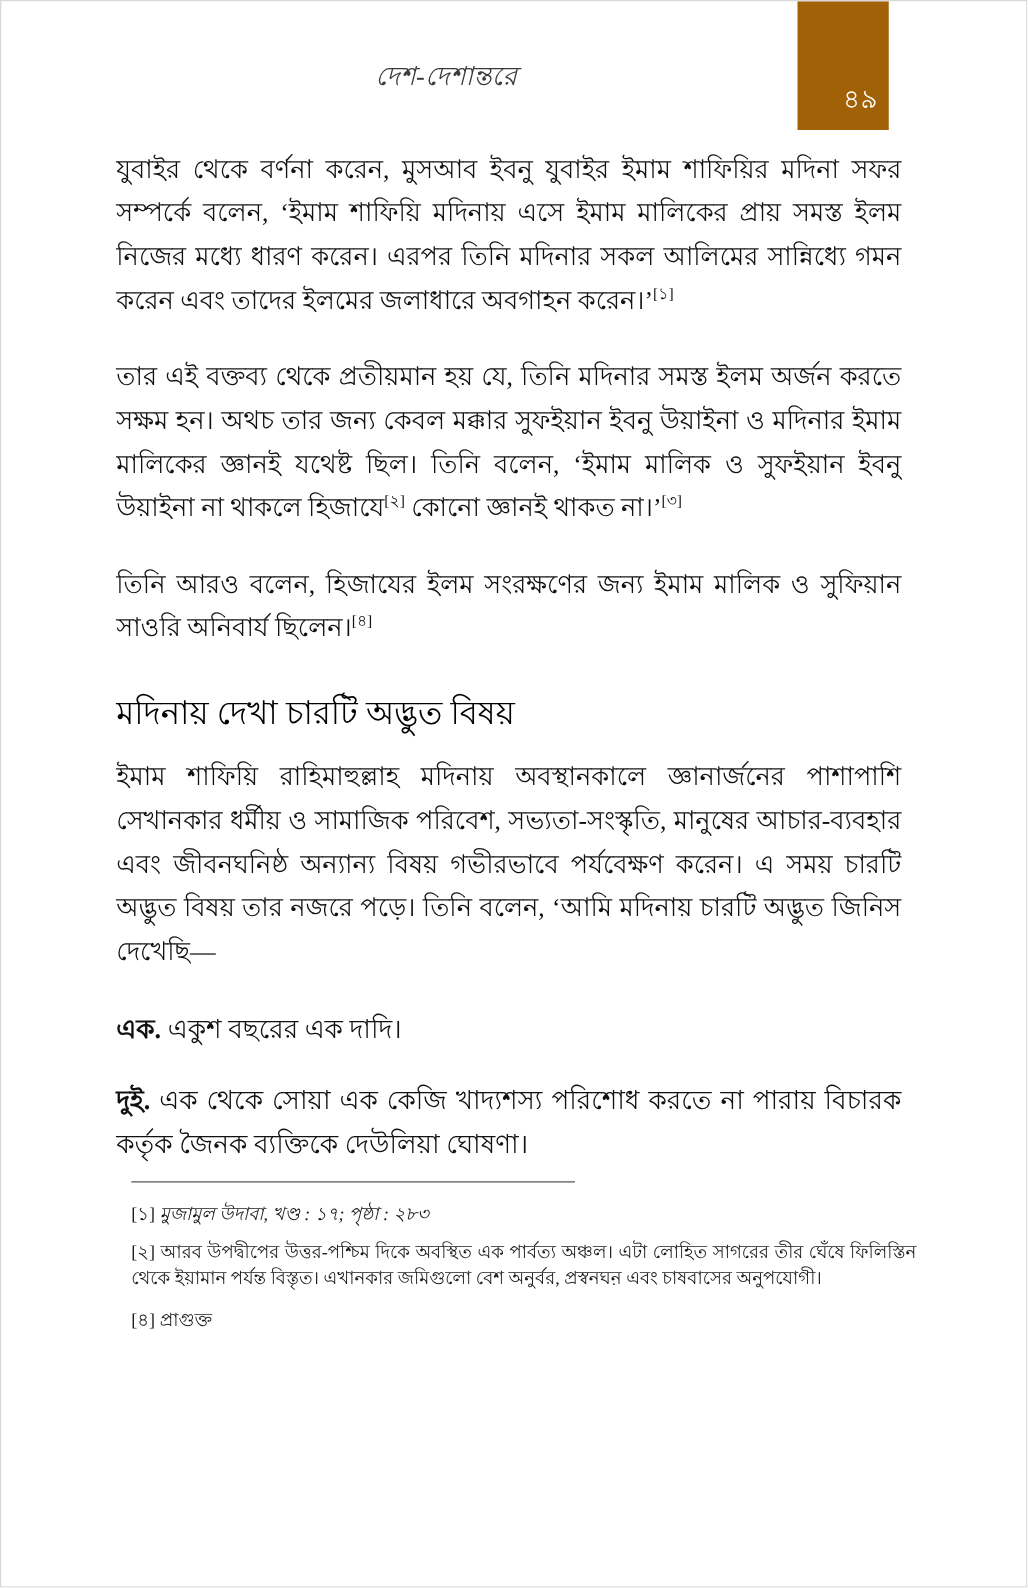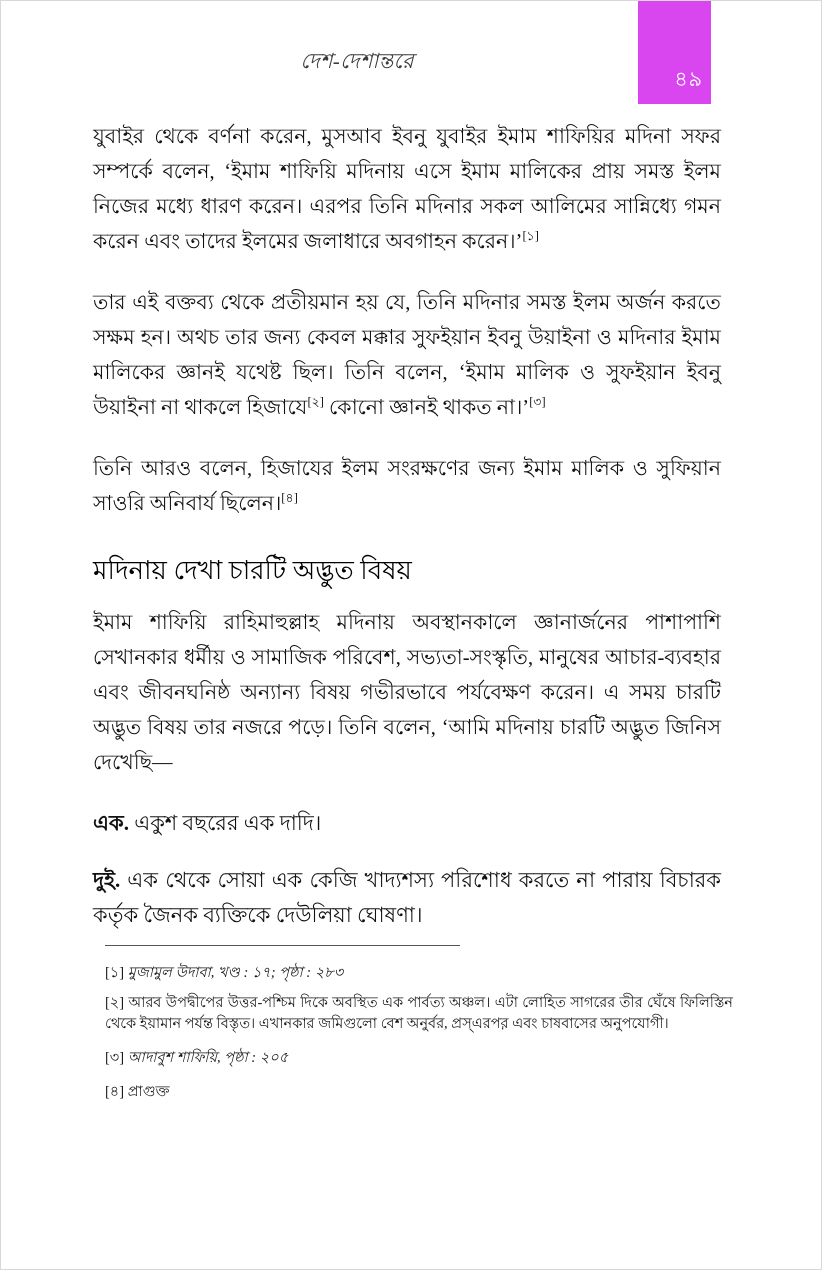--- a/index.html
+++ b/index.html
@@ -21,21 +21,21 @@
     overflow: hidden;
   }
 
   
   .page-number-block {
     position: absolute;
     top: 0;
     left: 637px;
     width: 73px;
     height: 103px;
-    background: #d946ef;
+    background: #a16207;
     color: #ffffff;
     display: flex;
     align-items: flex-end;
     justify-content: center;
     padding-bottom: 14px;
     box-sizing: border-box;
     padding-left: 28px;
   }
   .page-number-block .num {
     font-size: 21px;
@@ -159,20 +159,19 @@
     <p class="list-item"><span class="marker">দুই.</span><span> এক থেকে সোয়া এক কেজি খাদ্যশস্য পরিশোধ করতে না পারায় বিচারক কর্তৃক জৈনক ব্যক্তিকে দেউলিয়া ঘোষণা।</span></p>
 
 
   </div>
 
   <div class="footnotes">
     <div class="footnote-rule"></div>
 
     <div class="footnote"><span class="fn-num">[১]</span><span class="fn-italic"> মুজামুল উদাবা, খণ্ড : ১৭; পৃষ্ঠা : ২৮৩</span></div>
 
-    <div class="footnote"><span class="fn-num">[২]</span><span> আরব উপদ্বীপের উত্তর-পশ্চিম দিকে অবস্থিত এক পার্বত্য অঞ্চল। এটা লোহিত সাগরের তীর ঘেঁষে ফিলিস্তিন থেকে ইয়ামান পর্যন্ত বিস্তৃত। এখানকার জমিগুলো বেশ অনুর্বর, প্রস্এরপর় এবং চাষবাসের অনুপযোগী।</span></div>
+    <div class="footnote"><span class="fn-num">[২]</span><span> আরব উপদ্বীপের উত্তর-পশ্চিম দিকে অবস্থিত এক পার্বত্য অঞ্চল। এটা লোহিত সাগরের তীর ঘেঁষে ফিলিস্তিন থেকে ইয়ামান পর্যন্ত বিস্তৃত। এখানকার জমিগুলো বেশ অনুর্বর, প্রস্বনঘন় এবং চাষবাসের অনুপযোগী।</span></div>
 
-    <div class="footnote spaced-top"><span class="fn-num">[৩]</span><span class="fn-italic"> আদাবুশ শাফিয়ি, পৃষ্ঠা : ২০৫</span></div>
 
     <div class="footnote spaced-top"><span class="fn-num">[৪]</span><span> প্রাগুক্ত</span></div>
   </div>
 
 </div>
 
 </body></html>

